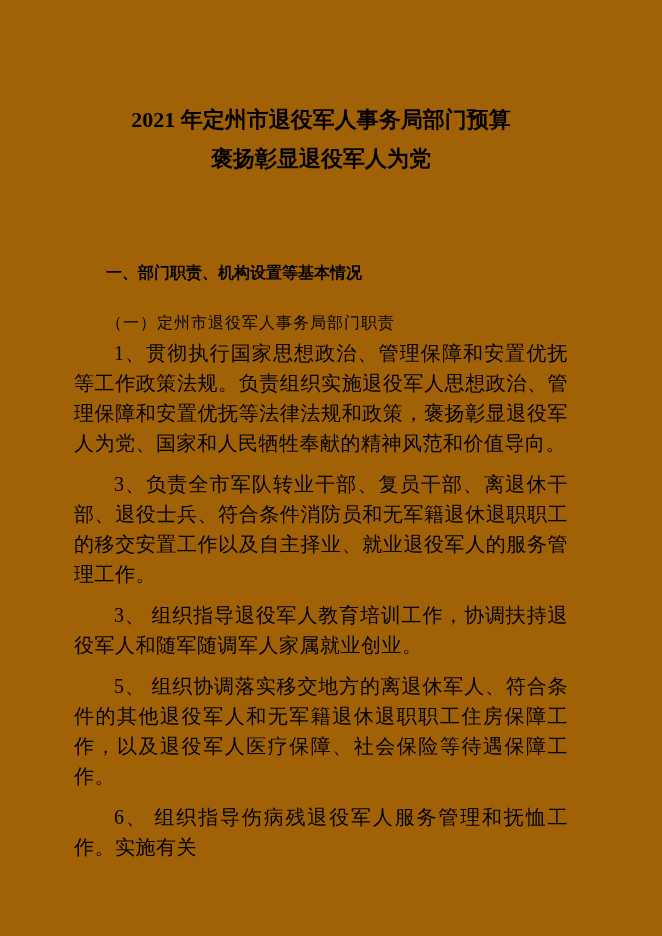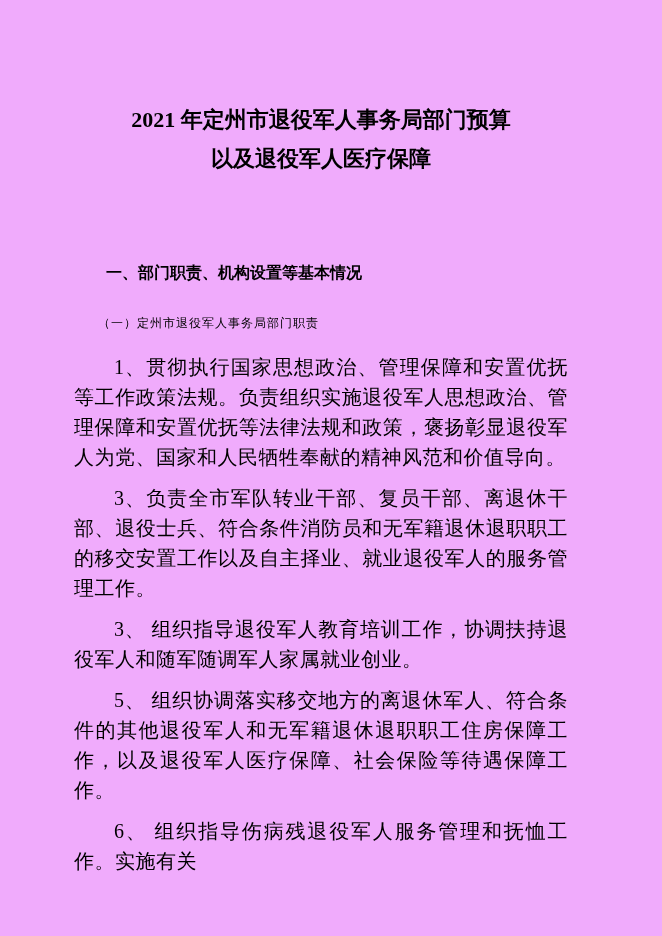--- a/index.html
+++ b/index.html
@@ -10,21 +10,21 @@
     width: 662px;
     height: 936px;
     margin: 0 auto;
     font-family: "Liberation Serif", "DejaVu Serif", serif;
     color: #000000;
     overflow: hidden;
   }
   .page {
     width: 662px;
     height: 936px;
-    background: #f0abfc;
+    background: #a16207;
     padding: 100px 94px 40px 74px;
   }
   .doc-title {
     text-align: center;
     font-weight: bold;
     font-size: 22px;
     line-height: 39px;
     font-family: "Liberation Serif", "DejaVu Serif", serif;
   }
   .title-block {
@@ -32,43 +32,42 @@
   }
   .section-heading {
     font-family: "Liberation Sans", "DejaVu Sans", sans-serif;
     font-weight: bold;
     font-size: 16px;
     line-height: 30px;
     text-indent: 2em;
     margin-bottom: 20px;
   }
   .sub-heading {
-    font-size: 12px;
+    font-size: 16px;
     line-height: 30px;
     text-indent: 2em;
     letter-spacing: 1px;
-    margin-bottom: 14px;
   }
   .body-paragraph {
     font-size: 20px;
     line-height: 30px;
     text-indent: 2em;
     text-align: justify;
     letter-spacing: 0.5px;
     margin-bottom: 11px;
   }
 </style>
 </head>
 <body>
 
 <div class="page">
 
   <div class="title-block">
     <div class="doc-title">2021 年定州市退役军人事务局部门预算</div>
-    <div class="doc-title">以及退役军人医疗保障</div>
+    <div class="doc-title">褒扬彰显退役军人为党</div>
   </div>
 
   <div class="section-heading">一、部门职责、机构设置等基本情况</div>
 
   <div class="sub-heading">（一）定州市退役军人事务局部门职责</div>
 
   <p class="body-paragraph">1、贯彻执行国家思想政治、管理保障和安置优抚等工作政策法规。负责组织实施退役军人思想政治、管理保障和安置优抚等法律法规和政策，褒扬彰显退役军人为党、国家和人民牺牲奉献的精神风范和价值导向。</p>
 
   <p class="body-paragraph">3、负责全市军队转业干部、复员干部、离退休干部、退役士兵、符合条件消防员和无军籍退休退职职工的移交安置工作以及自主择业、就业退役军人的服务管理工作。</p>
 

